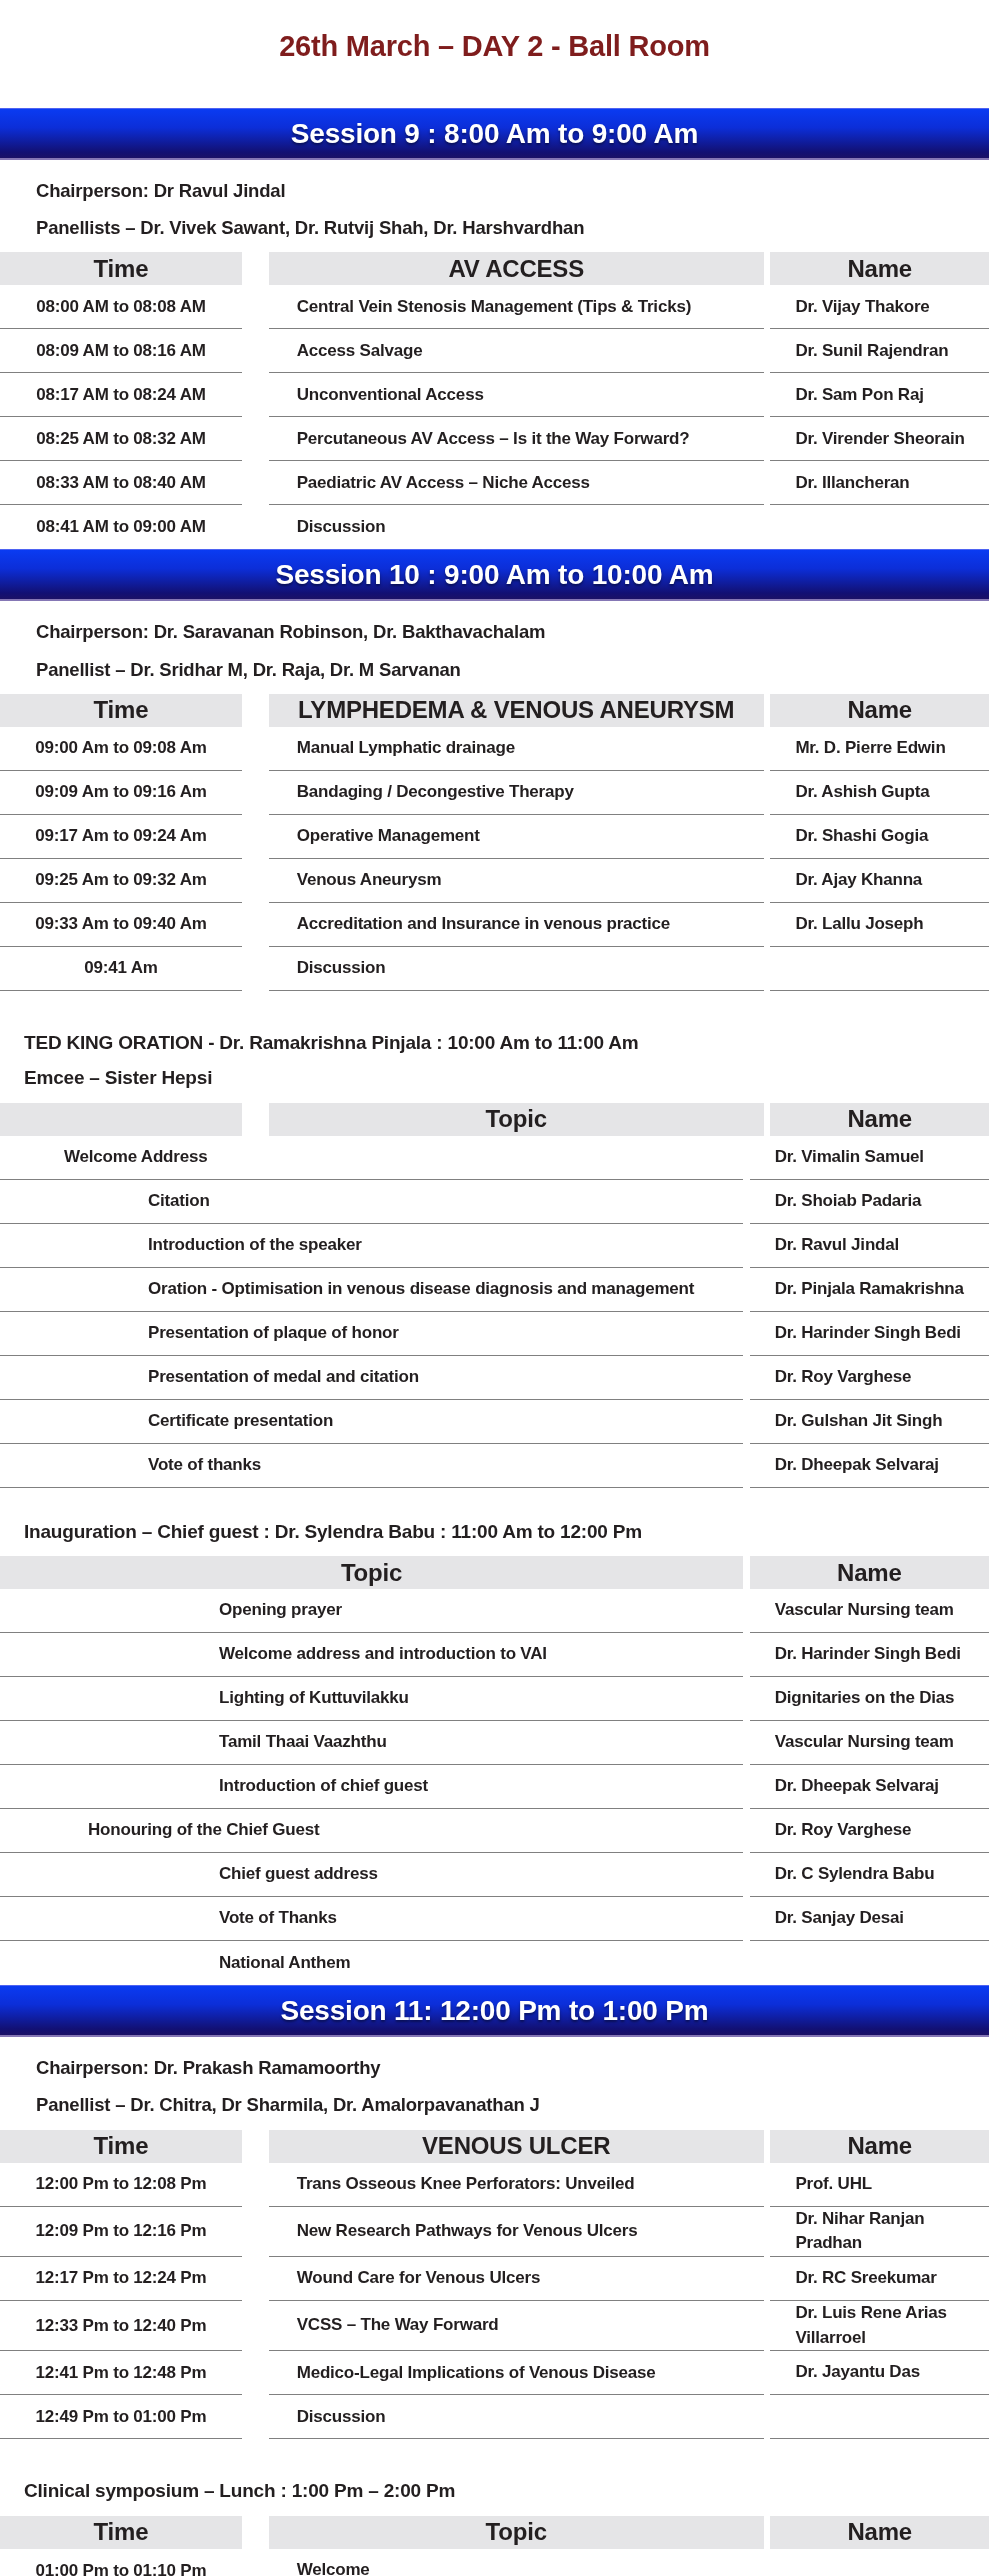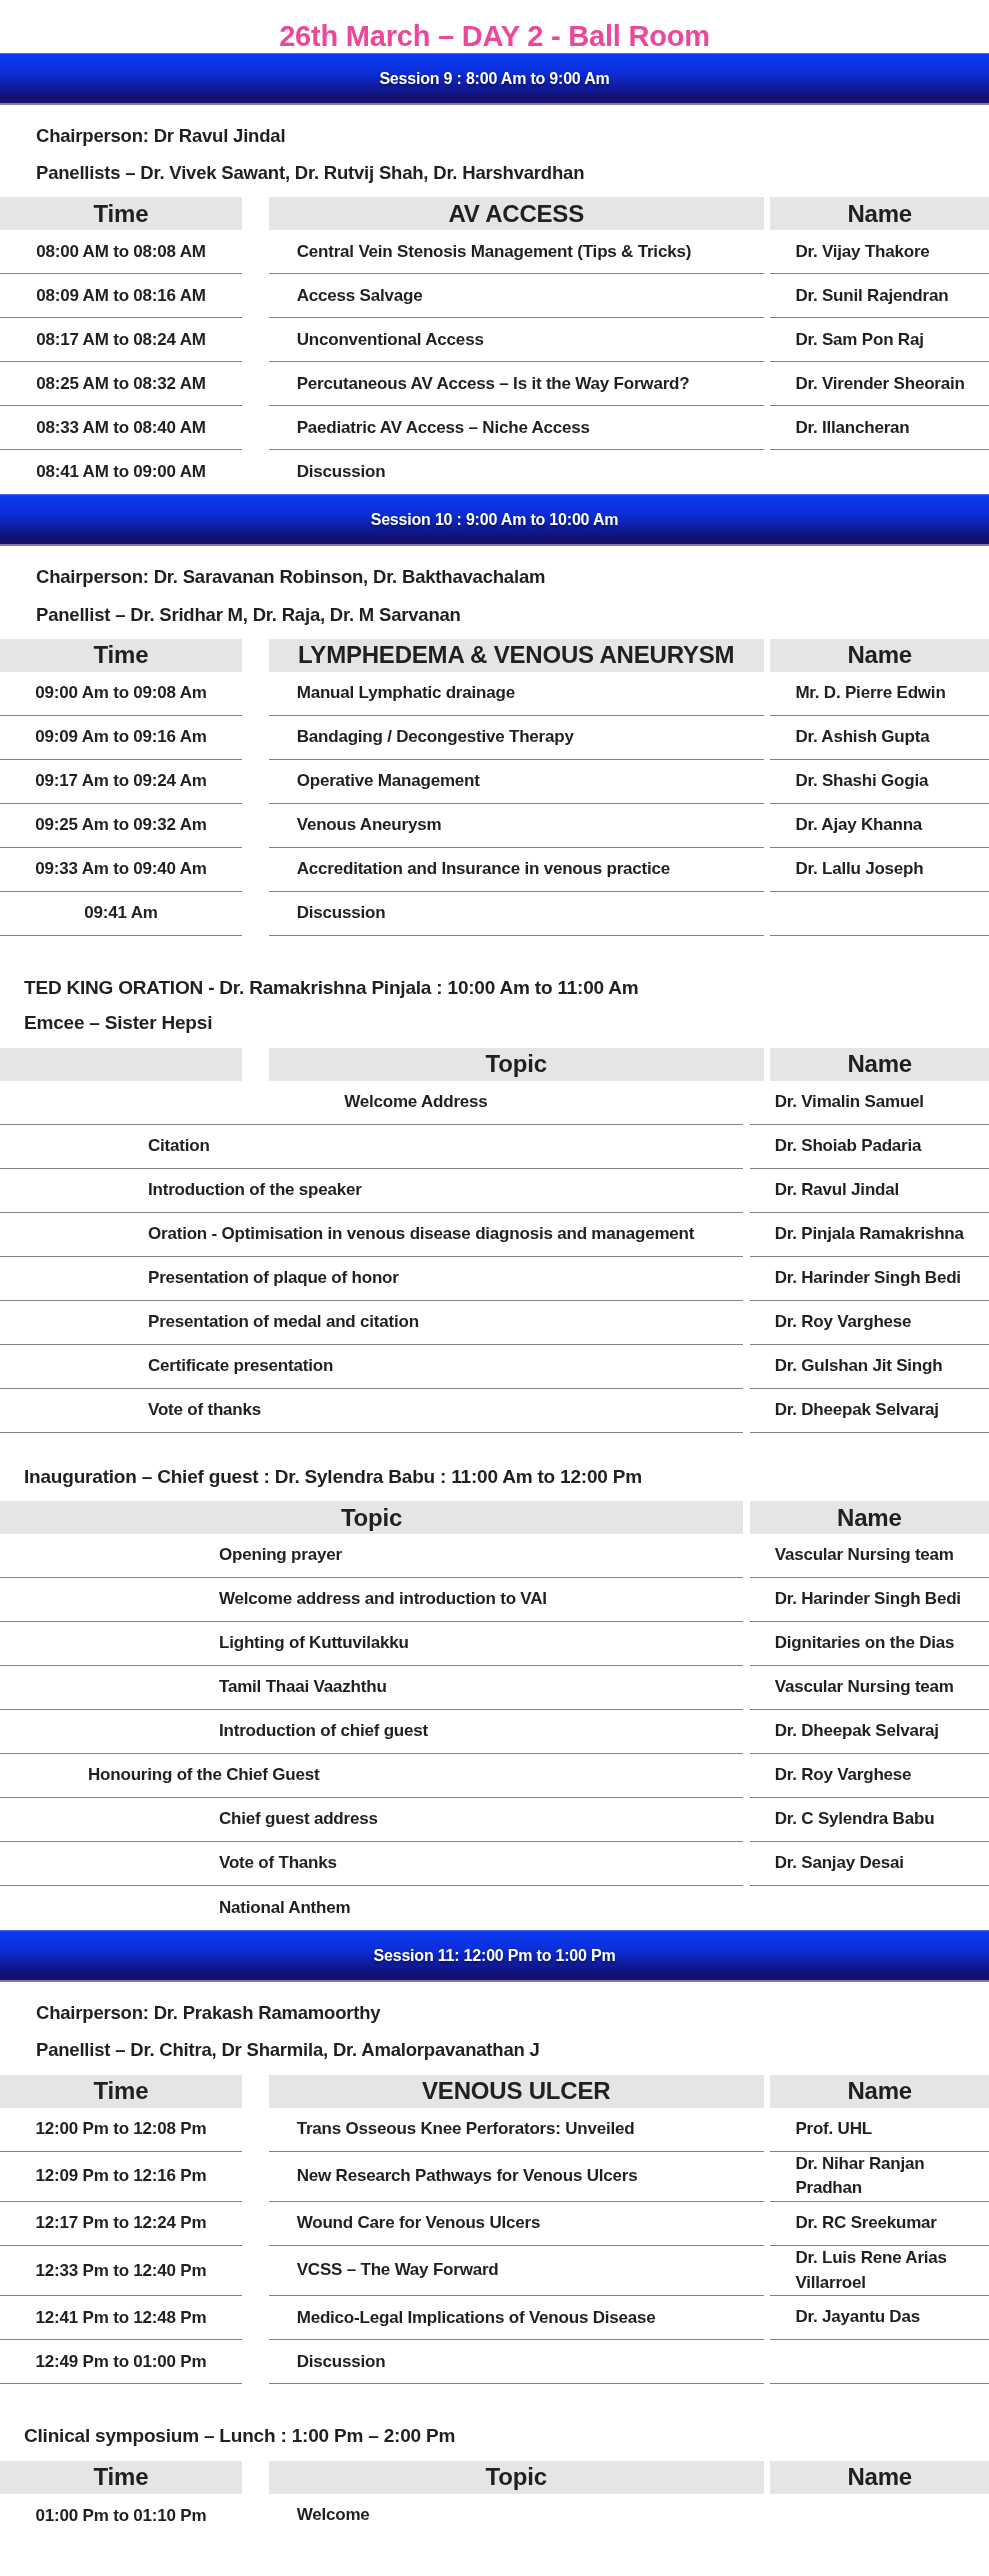--- a/index.html
+++ b/index.html
@@ -1,22 +1,22 @@
 <!DOCTYPE html>
 <html style="font-size:8.2px"><head>
 <meta charset="utf-8">
 <style>
   html,body{margin:0;padding:0;background:#ffffff;}
   body{width:989px;font-family:"Liberation Sans",sans-serif;color:#231f20;letter-spacing:-0.2px;}
   .page{width:989px;height:3929px;overflow:hidden;position:relative;}
-  .title{padding-top:20px;text-align:center;font-size:29px;font-weight:700;color:#ec4899;}
+  .title{padding-top:30px;text-align:center;font-size:29px;font-weight:700;color:#7f1d1d;margin-bottom:45px;}
   .banner{height:49px;display:flex;align-items:center;justify-content:center;
     background:linear-gradient(180deg,#0a3bf2 0%,#0c2ed8 38%,#121073 88%,#1b1166 100%);
     border-top:1.5px solid #4e63f2;border-bottom:2.1px solid #8577b5;
-    color:#ffffff;font-size:16px;font-weight:700;text-shadow:0 2.1px 2.6px rgba(0,0,0,0.45);}
+    color:#ffffff;font-size:28px;font-weight:700;text-shadow:0 2.1px 2.6px rgba(0,0,0,0.45);}
   .meta{margin-left:36px;font-size:18.5px;font-weight:700;}
   .meta.chair{margin-top:19.6px;}
   .meta.panel{margin-top:15.5px;}
   .heading{margin-left:24px;margin-top:41px;font-size:19px;font-weight:700;}
   .heading.tight2{margin-top:13.4px;}
   .heading.mt64{margin-top:33px;}
   .tbl{margin-top:13.4px;}
   .hrow,.trow{display:flex;column-gap:6.7px;}
   .hcell{background:#e5e5e7;height:33px;display:flex;align-items:center;justify-content:center;
     font-size:24px;font-weight:700;}
@@ -119,21 +119,21 @@
       </div>
       <div class="heading">TED KING ORATION - Dr. Ramakrishna Pinjala : 10:00 Am to 11:00 Am</div>
       <div class="heading tight2">Emcee – Sister Hepsi</div>
       <div class="tbl">
         <div class="hrow">
           <div class="hcell c1"></div>
           <div class="hcell c2">Topic</div>
           <div class="hcell c3">Name</div>
         </div>
         <div class="trow">
-          <div class="cell cm topic" style="padding-left: 96px; text-align: center;">Welcome Address</div>
+          <div class="cell cm topic" style="padding-left: 64px;">Welcome Address</div>
           <div class="cell c3 name">Dr. Vimalin Samuel</div>
         </div>
         <div class="trow">
           <div class="cell cm topic" style="padding-left: 148px;">Citation</div>
           <div class="cell c3 name">Dr. Shoiab Padaria</div>
         </div>
         <div class="trow">
           <div class="cell cm topic" style="padding-left: 148px;">Introduction of the speaker</div>
           <div class="cell c3 name">Dr. Ravul Jindal</div>
         </div>

